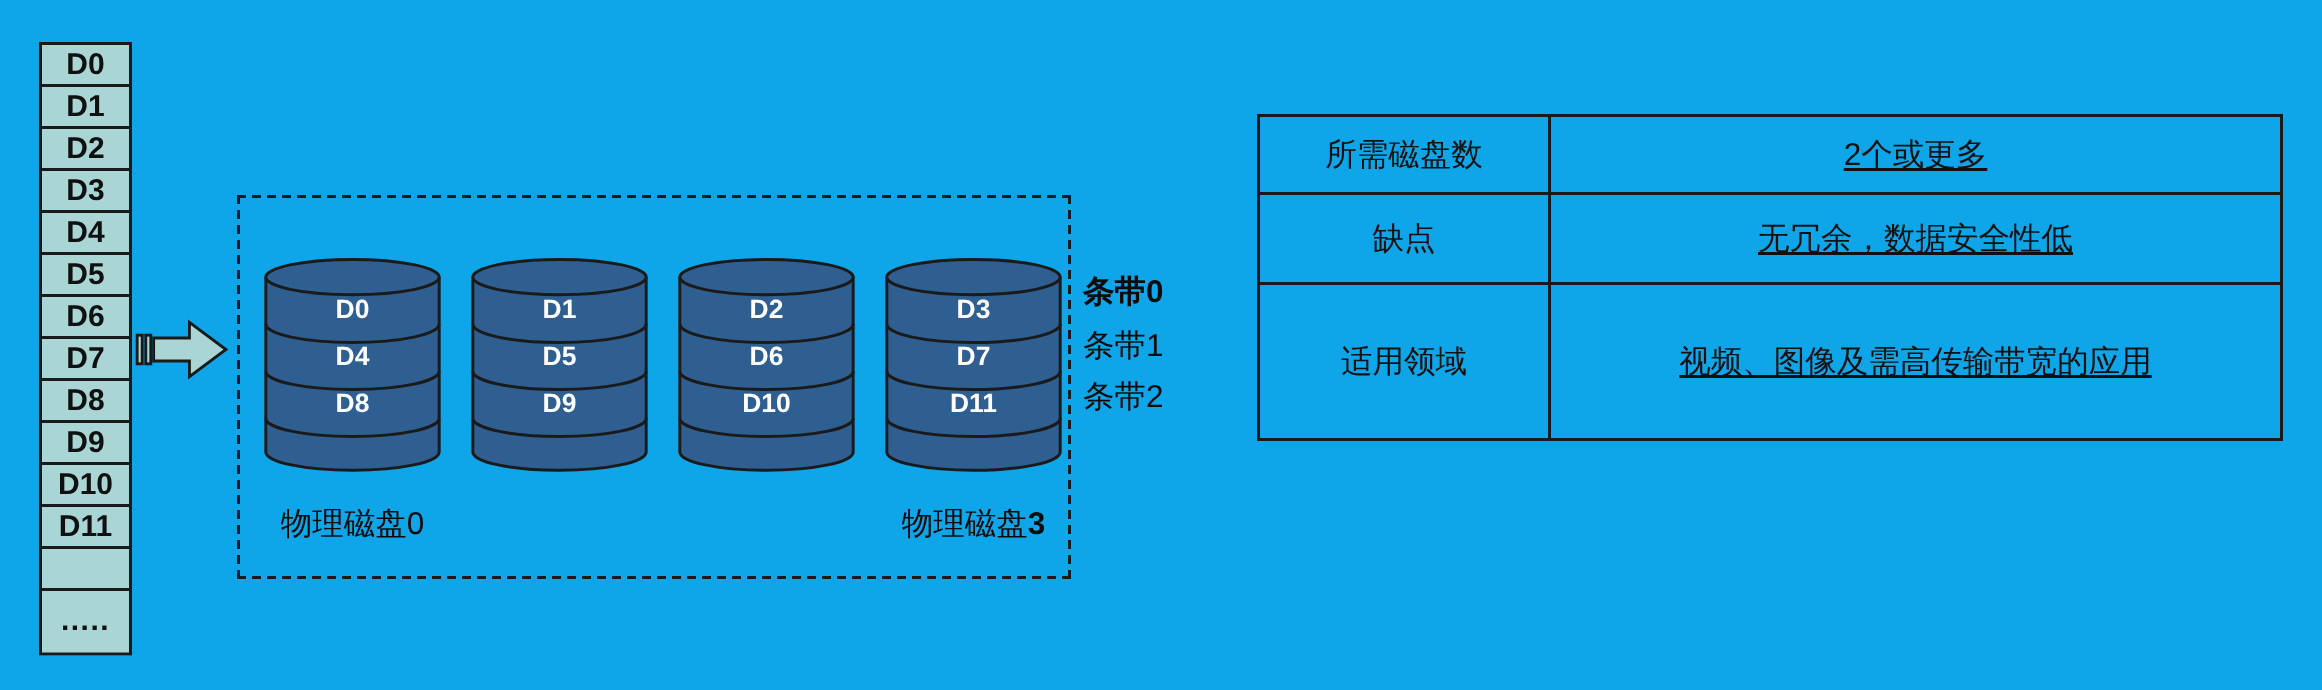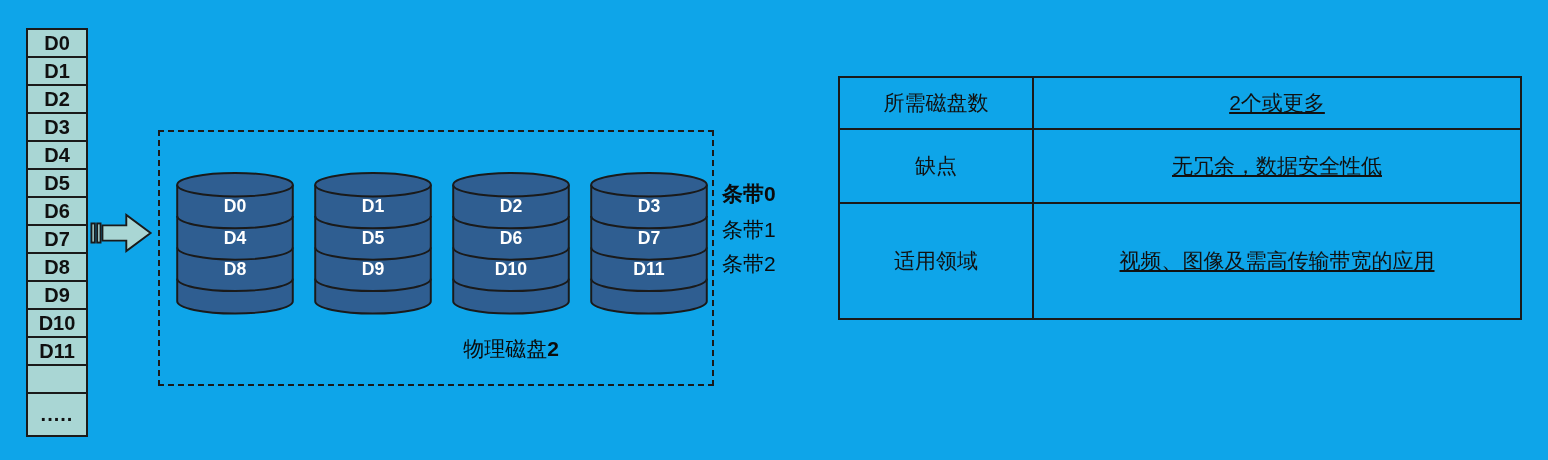--- a/index.html
+++ b/index.html
@@ -60,22 +60,22 @@
   .raid-table th,.raid-table td{
     border:2px solid var(--line);
     font-size:21px;font-weight:normal;
     text-align:center;vertical-align:middle;
     padding:0 6px;
   }
   .raid-table th{width:194px;}
   .raid-table td{width:488px;text-decoration:underline;}
   .row-disks{height:52px;}
   .row-pros{height:102px;}
-  .row-cons{height:74px;}
-  .row-usage{height:116px;}
+  .row-cons{height:60px;}
+  .row-usage{height:104px;}
   .vline{line-height:1.38;}
 </style>
 </head>
 <body>
 
 <div class="canvas">
 
   <div class="stack">
     <div class="cell">D0</div>
     <div class="cell">D1</div>
@@ -146,21 +146,22 @@
         <path class="seam" d="M1,109 A59,12.5 0 0 0 119,109"></path>
         <path class="seam" d="M1,77 A59,12.5 0 0 0 119,77"></path>
         <path class="seam" d="M1,45 A59,12.5 0 0 0 119,45"></path>
         <ellipse class="body" cx="60" cy="13" rx="59" ry="12"></ellipse>
         <text class="blk" x="60" y="41">D3</text>
         <text class="blk" x="60" y="73">D7</text>
         <text class="blk" x="60" y="105">D11</text>
       </svg>
     </div>
 
-    <div class="disk-label disk2"><span>物理磁盘</span><span class="num bold">2</span></div>
+    <div class="disk-label disk0"><span>物理磁盘</span><span class="num">0</span></div>
+    <div class="disk-label disk3"><span>物理磁盘</span><span class="num bold">3</span></div>
   </div>
 
   <div class="stripe-label stripe-0">条带0</div>
   <div class="stripe-label stripe-1">条带1</div>
   <div class="stripe-label stripe-2">条带2</div>
 
   <table class="raid-table">
     <tbody>
         <tr class="row-disks">
       <th>所需磁盘数</th>

